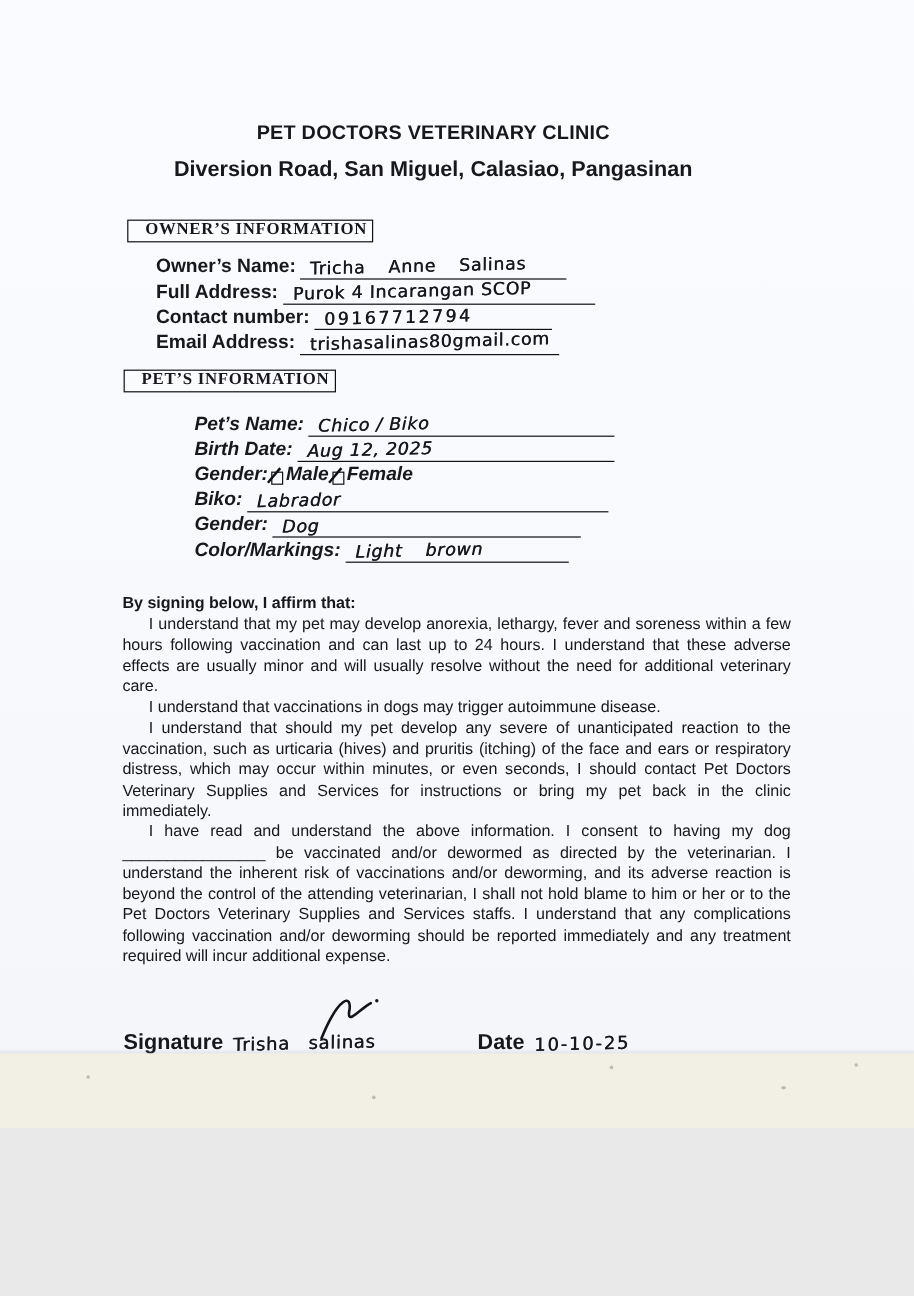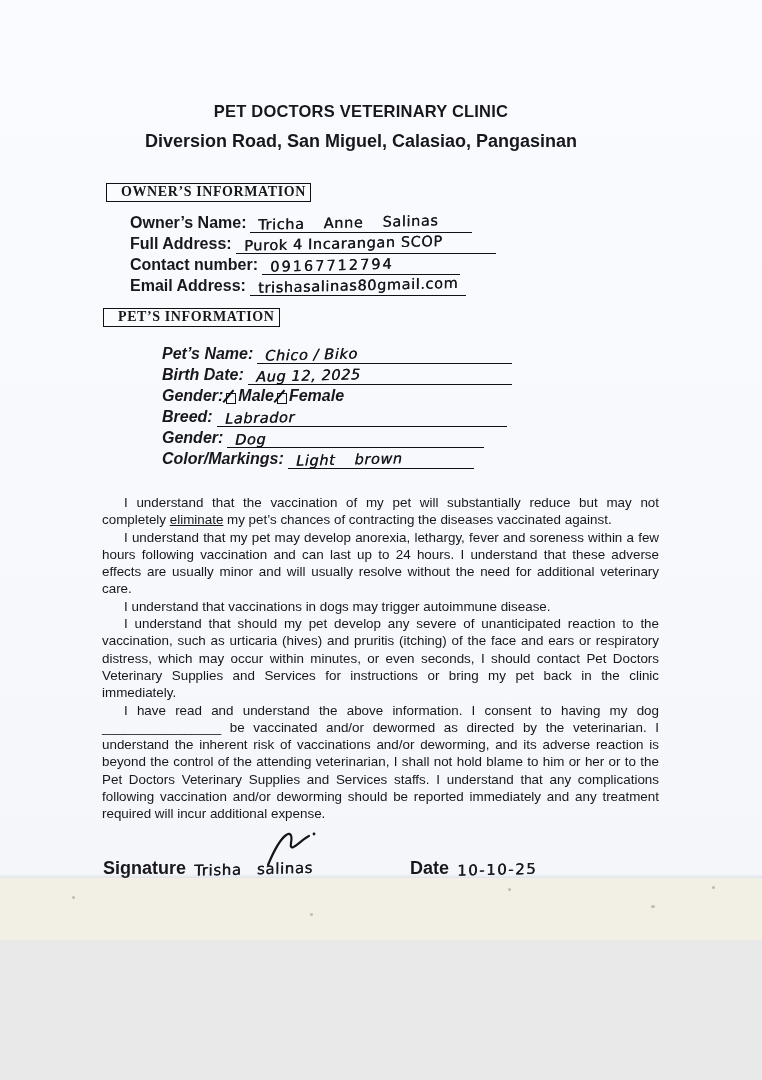--- a/index.html
+++ b/index.html
@@ -53,21 +53,21 @@
 
   .signature-row { position:absolute; top:852px; left:103px; width:560px;
     display:flex; align-items:flex-end; height:28px; }
   .sig-label, .date-label { font-size:18px; font-weight:bold; padding-bottom:1px; }
   .sig-line { width:188px; border-bottom:1.8px solid #101015; position:relative;
     display:flex; align-items:flex-end; height:100%; }
   .date-line { width:148px; border-bottom:1.8px solid #101015; position:relative;
     display:flex; align-items:flex-end; height:100%; }
   .sig-hand { font-size:15px; word-spacing:10px; }
   .date-hand { font-size:15px; letter-spacing:1.5px; }
-  .date-label { margin-left:36px; }
+  .date-label { margin-left:24px; }
   .flourish { position:absolute; left:78px; top:-27px; }
 
   .notice { position:absolute; top:897px; left:103px; width:560px;
     font-size:13.8px; line-height:19.5px; font-style:italic; font-weight:500; }
 </style>
 </head>
 <body>
 
 <div class="page">
 
@@ -119,41 +119,41 @@
         </span>
     </div>
     <div class="field-row gender-row">
       <span class="flabel">Gender:</span>
       <span class="checkbox checked"></span>
       <span class="flabel">Male</span>
       <span class="checkbox checked"></span>
       <span class="flabel">Female</span>
     </div>
     <div class="field-row" style="width:345px">
-      <span class="flabel">Breed:</span>
+      <span class="flabel">Biko:</span>
       <span class="fill">
           <span class="hand">Labrador</span>
         </span>
     </div>
     <div class="field-row" style="width:322px">
       <span class="flabel">Gender:</span>
       <span class="fill">
           <span class="hand">Dog</span>
         </span>
     </div>
     <div class="field-row" style="width:312px">
       <span class="flabel">Color/Markings:</span>
       <span class="fill">
           <span class="hand wide">Light brown</span>
         </span>
     </div>
   </div>
 
   <div class="consent">
-    <p><span>I understand that the vaccination of my pet will substantially reduce but may not completely </span><span class="uline">eliminate</span><span> my pet’s chances of contracting the diseases vaccinated against.</span></p>
+    <div class="consent-heading">By signing below, I affirm that:</div>
     <p>I understand that my pet may develop anorexia, lethargy, fever and soreness within a few hours following vaccination and can last up to 24 hours. I understand that these adverse effects are usually minor and will usually resolve without the need for additional veterinary care.</p>
     <p>I understand that vaccinations in dogs may trigger autoimmune disease.</p>
     <p>I understand that should my pet develop any severe of unanticipated reaction to the vaccination, such as urticaria (hives) and pruritis (itching) of the face and ears or respiratory distress, which may occur within minutes, or even seconds, I should contact Pet Doctors Veterinary Supplies and Services for instructions or bring my pet back in the clinic immediately.</p>
     <p>I have read and understand the above information. I consent to having my dog ________________ be vaccinated and/or dewormed as directed by the veterinarian. I understand the inherent risk of vaccinations and/or deworming, and its adverse reaction is beyond the control of the attending veterinarian, I shall not hold blame to him or her or to the Pet Doctors Veterinary Supplies and Services staffs. I understand that any complications following vaccination and/or deworming should be reported immediately and any treatment required will incur additional expense.</p>
   </div>
 
   <div class="signature-row">
     <span class="sig-label">Signature</span>
     <span class="sig-line">
       <svg class="flourish" width="64" height="42" viewBox="0 0 64 42">

